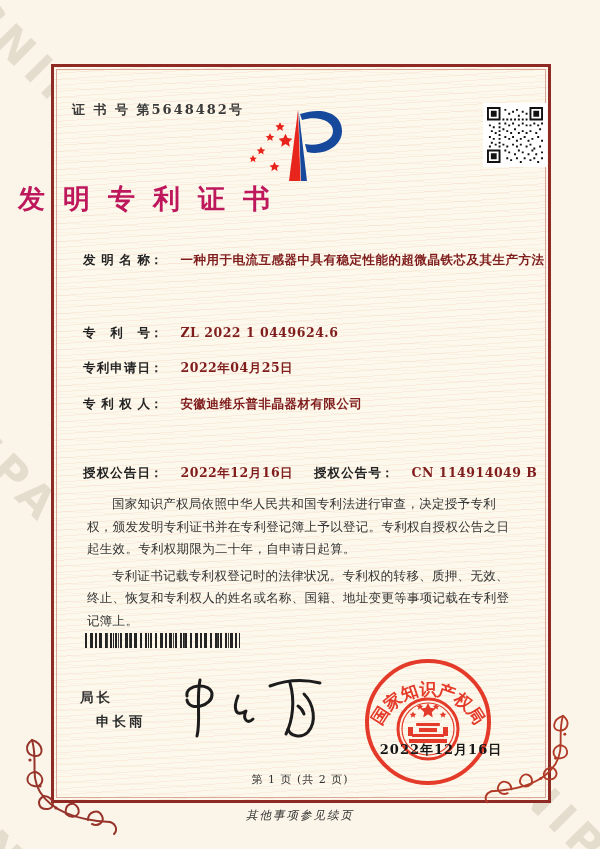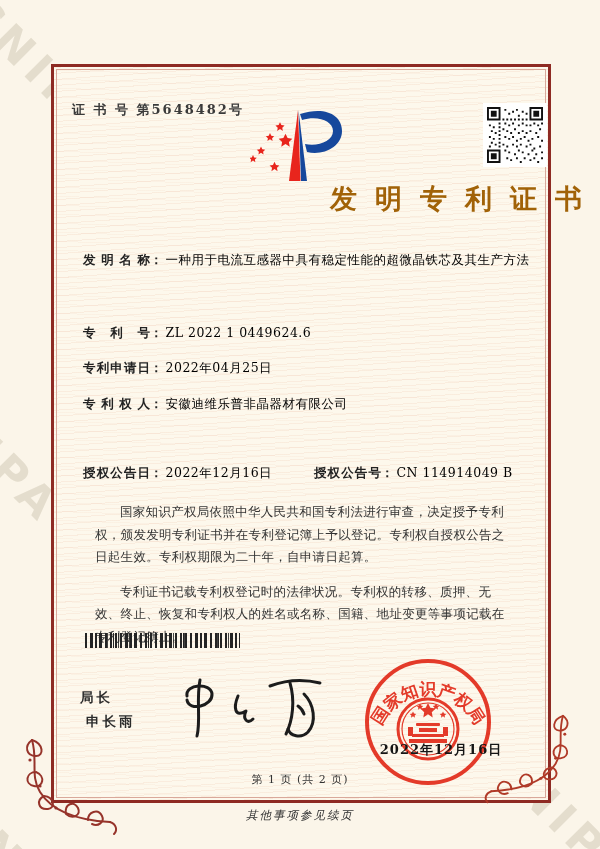--- a/index.html
+++ b/index.html
@@ -22,47 +22,47 @@
     position:absolute;left:51px;top:64px;width:494px;height:733px;z-index:1;
     border:3px solid #8e2a23;
     background:
       repeating-linear-gradient(176deg, rgba(226,152,118,0.12) 0 1px, rgba(0,0,0,0) 1px 6px),
       repeating-linear-gradient(2deg, rgba(226,152,118,0.07) 0 1px, rgba(0,0,0,0) 1px 9px),
       #fdf8ec;
   }
   .frame-inner{position:absolute;inset:2px;border:1px solid #d9a89a;}
   .abs{position:absolute;z-index:2;}
   .certno{left:72px;top:101px;font-size:13px;font-weight:600;letter-spacing:2px;color:#3a3a3a;}
-  .title{left:0;top:181px;width:600px;text-align:right;font-size:27px;font-weight:700;
-         letter-spacing:18px;text-indent:18px;color:#a16207;}
+  .title{left:0;top:181px;width:600px;text-align:left;font-size:27px;font-weight:700;
+         letter-spacing:18px;text-indent:18px;color:#be185d;}
   .qrbox{left:483px;top:103px;width:64px;height:64px;background:#fff;
          display:flex;align-items:center;justify-content:center;}
   
   .frow{left:83px;width:436px;font-size:12.5px;white-space:nowrap;}
   .flabel{display:inline-block;width:67px;text-align:justify;text-align-last:justify;
           font-weight:700;color:#222;vertical-align:bottom;}
   .fcolon{font-weight:700;color:#222;}
-  .fval{margin-left:3px;font-weight:400;color:#000000;letter-spacing:0.5px;}
+  .fval{margin-left:18px;font-weight:700;color:#7f1d1d;letter-spacing:0.5px;}
   .pair{white-space:nowrap;}
   .pair1{display:inline-block;width:227px;}
   
   .paras{left:83px;top:489px;width:436px;font-size:12.5px;line-height:22.5px;
          color:#333;letter-spacing:0.3px;}
-  .paras p{margin:12px;text-indent:2em;}
+  .paras p{margin:4px;text-indent:2em;}
   
   .barcode{left:85px;top:633px;width:155px;height:15px;
     background:
       repeating-linear-gradient(90deg,#242424 0 2px,rgba(0,0,0,0) 2px 5px),
       repeating-linear-gradient(90deg,#242424 0 1px,rgba(0,0,0,0) 1px 7px),
       repeating-linear-gradient(90deg,rgba(36,36,36,0.85) 0 1px,rgba(0,0,0,0) 1px 11px);
   }
   .director{font-family:"DejaVu Sans","Liberation Sans",sans-serif;font-weight:700;
             font-size:13.5px;letter-spacing:3px;color:#2b2b2b;}
   .d1{left:80px;top:689px;}
-  .d2{left:86px;top:713px;}
+  .d2{left:96px;top:713px;}
   .sig{left:180px;top:672px;}
   .seal{left:363px;top:657px;mix-blend-mode:multiply;opacity:0.94;}
   .sealdate{left:374px;top:741px;width:134px;font-size:13px;font-weight:700;
             letter-spacing:1px;color:#151515;z-index:3;text-align:center;}
   .pageinfo{left:0;top:772px;width:600px;text-align:center;font-size:11px;
             letter-spacing:1px;color:#333;}
   .contnote{left:0;top:808px;width:600px;text-align:center;font-size:11.5px;
             letter-spacing:2px;color:#333;z-index:2;font-style:italic;}
   .flourish{z-index:3;}
 </style>

